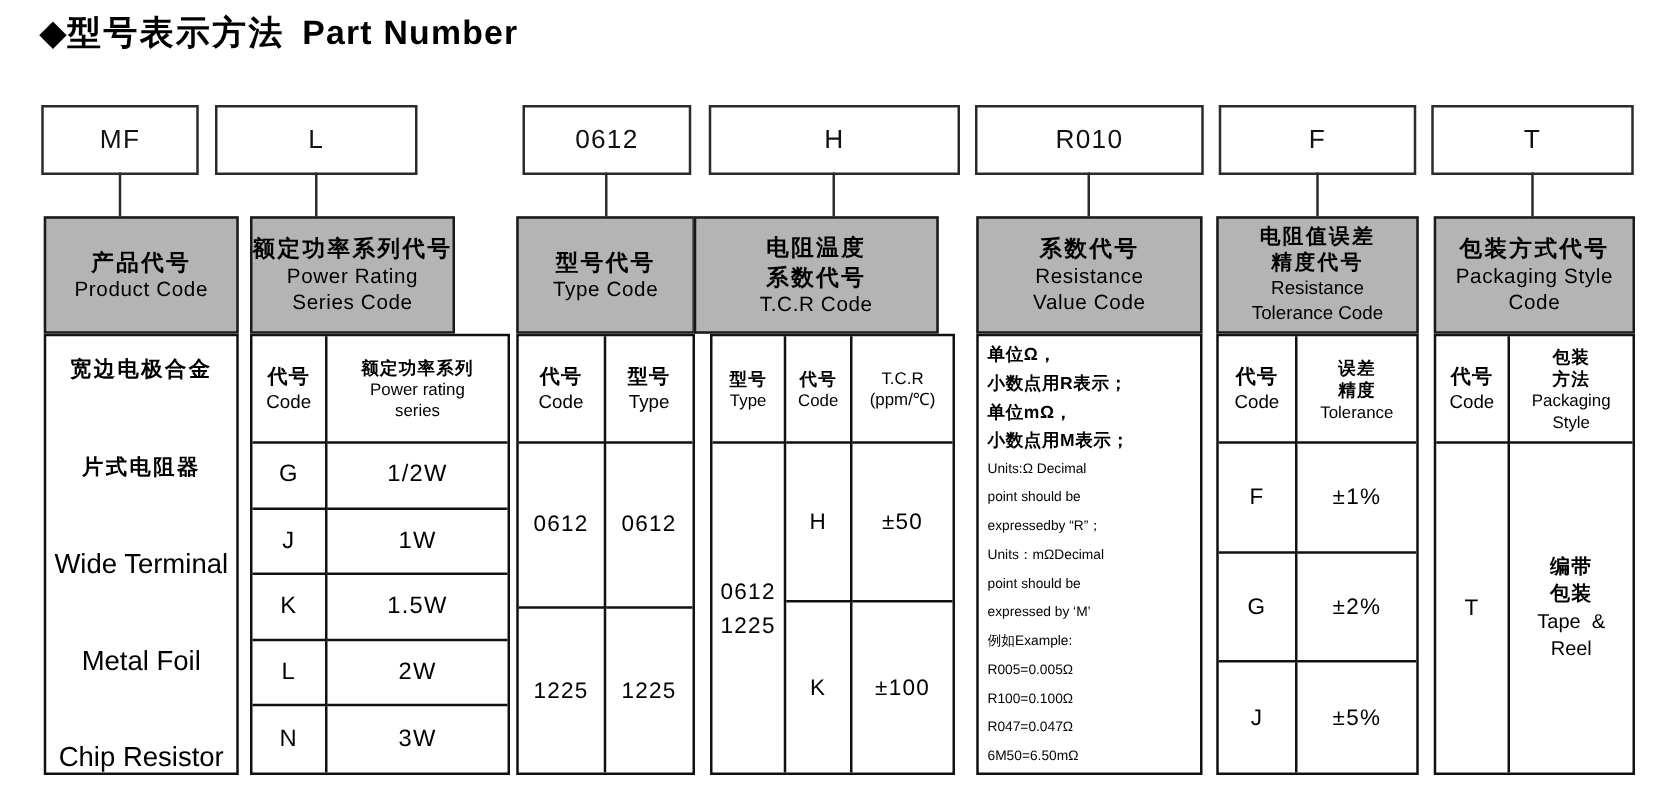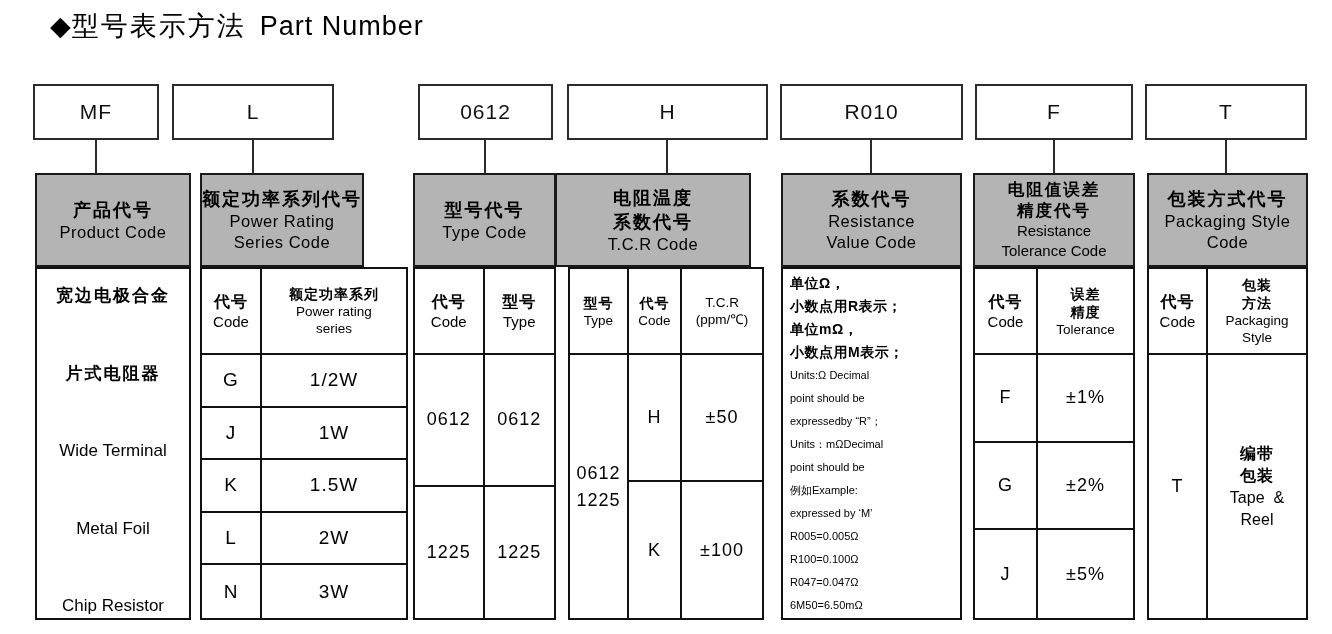--- a/index.html
+++ b/index.html
@@ -1,20 +1,20 @@
 <!DOCTYPE html>
 <html><head>
 <meta charset="utf-8">
 <style>
   * { margin:0; padding:0; box-sizing:border-box; }
   html,body { background:#ffffff; }
   body { font-family:"Liberation Sans", sans-serif; color:#000; }
   .canvas { position:relative; width:1332px; height:634px; background:#fff; overflow:hidden; }
 
-  .title { position:absolute; left:50px; top:8px; font-size:27px; font-weight:normal; letter-spacing:1px; white-space:nowrap; }
+  .title { position:absolute; left:32px; top:8px; font-size:27px; font-weight:bold; letter-spacing:1px; white-space:nowrap; }
   .title .zh { letter-spacing:2px; }
   .title .en { margin-left:14px; letter-spacing:1px; }
 
   .topbox { position:absolute; top:84px; height:56px; background:#fff; border:2px solid #2b2b2b;
             display:flex; align-items:center; justify-content:center;
             font-size:21px; letter-spacing:1px; color:#111; }
   .connector { position:absolute; top:138px; height:36px; width:2px; background:#2b2b2b; }
 
   .grayhead { position:absolute; top:173px; height:94px; background:#b4b4b4; border:2px solid #1a1a1a;
               display:flex; flex-direction:column; align-items:center; justify-content:center;
@@ -36,21 +36,21 @@
   .th-sm .th-zh { font-size:14px; line-height:18px; }
   .th-sm .th-en { font-size:13.5px; line-height:17px; }
   .val { font-size:19px; letter-spacing:1px; }
   .val2 { font-size:18px; letter-spacing:1px; line-height:27px; }
   .valline { font-size:16px; line-height:22px; white-space:pre-wrap; }
   .valline.zh { font-weight:600; letter-spacing:1px; }
 
   .centerblock { display:flex; flex-direction:column; align-items:center; justify-content:space-between;
                  width:100%; height:100%; padding-top:14px; }
   .centerblock .zh { font-size:17px; font-weight:600; letter-spacing:2px; line-height:25px; }
-  .centerblock .en { font-size:17px; line-height:25px; }
+  .centerblock .en { font-size:22px; line-height:25px; }
 
   .notes { padding:3px 16px 0 7px; }
   .notes div { font-size:11px; line-height:23px; white-space:nowrap; }
   .notes div.b { font-weight:600; font-size:14px; letter-spacing:0.5px; }
 </style>
 </head>
 <body>
 
 <div class="canvas">
 
@@ -188,22 +188,22 @@
   <div class="colbody notes" style="left:781px;width:181px">
     <div class="b">单位Ω，</div>
     <div class="b">小数点用R表示；</div>
     <div class="b">单位mΩ，</div>
     <div class="b">小数点用M表示；</div>
     <div>Units:Ω Decimal</div>
     <div>point should be</div>
     <div>expressedby “R”；</div>
     <div>Units：mΩDecimal</div>
     <div>point should be</div>
+    <div>expressed by ‘M’</div>
     <div>例如Example:</div>
-    <div>expressed by ‘M’</div>
     <div>R005=0.005Ω</div>
     <div>R100=0.100Ω</div>
     <div>R047=0.047Ω</div>
     <div>6M50=6.50mΩ</div>
   </div>
 
   <div class="colbody" style="left:973px;width:162px">
     <div class="tbl" style="grid-template-columns:63px 1fr;grid-template-rows:86px repeat(3,1fr)">
       <div class="cell br bb">
         <span class="th-zh">代号</span>

